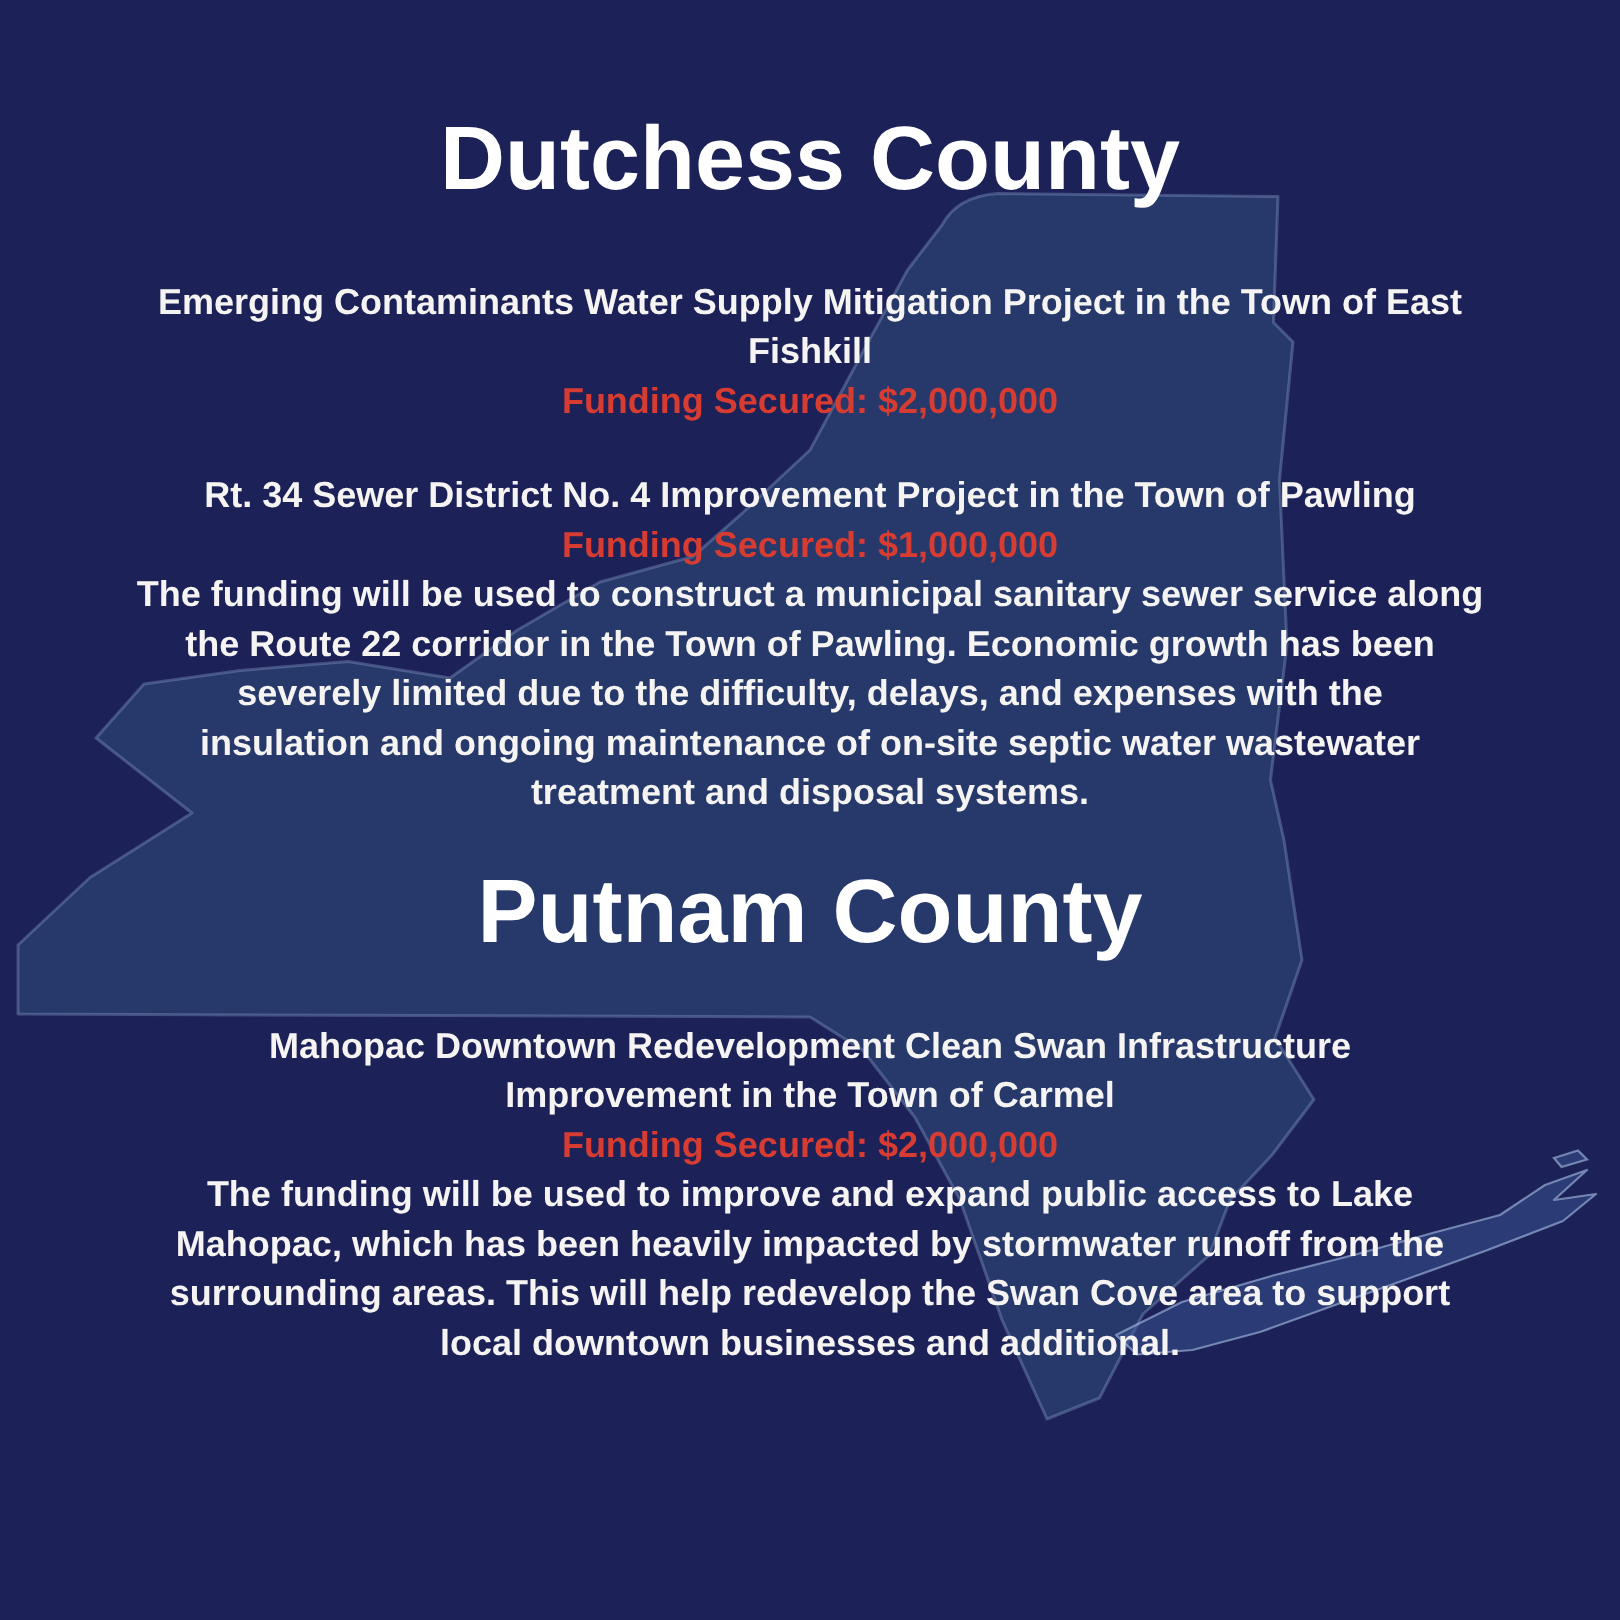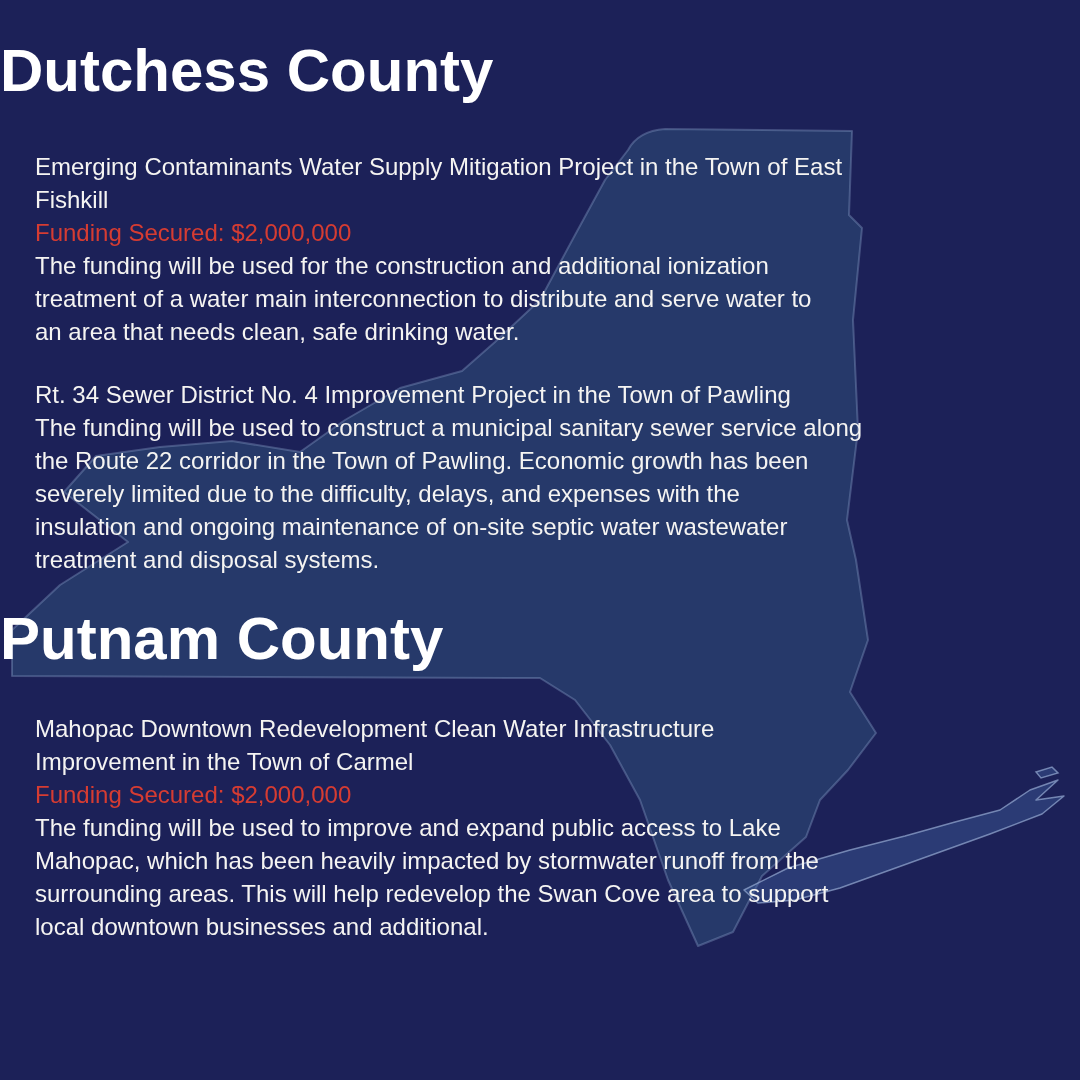--- a/index.html
+++ b/index.html
@@ -17,40 +17,41 @@
     font-family:"Liberation Sans", sans-serif;
     overflow:hidden;
     position:relative;
   }
   .page{position:absolute;inset:0;width:1080px;height:1080px;}
   .map-svg{position:absolute;inset:0;z-index:0;}
   .content{
     position:relative;z-index:1;
     width:1080px;height:1080px;
     box-sizing:border-box;
-    padding-top:35px;
+    padding-top:70px;
+    text-align:center;
     color:var(--text);
   }
   .county-title{
     margin:0;
     font-size:60px;
     line-height:72px;
     font-weight:700;
     color:var(--title);
     letter-spacing:0px;
   }
   .county-title.putnam{margin-top:27px;}
   .project{margin:0 auto;width:1010px;}
   .project.p1{margin-top:43px;}
   .project.p2{margin-top:30px;}
   .project.p3{margin-top:37px;}
   .project-title, .project-desc, .funding-line{
     font-size:24px;
     line-height:33px;
-    font-weight:400;
+    font-weight:700;
     white-space:pre-line;
     margin:0;
   }
   .funding-line{color:var(--red);}
 </style>
 </head>
 <body>
 
 <div class="page">
 
@@ -71,38 +72,36 @@
   </svg>
 
   <div class="content">
 
     <h1 class="county-title">Dutchess County</h1>
 
     <section class="project p1">
       <p class="project-title">Emerging Contaminants Water Supply Mitigation Project in the Town of East
 Fishkill</p>
       <p class="funding-line">Funding Secured: $2,000,000</p>
-      <p class="project-desc">The funding will be used for the construction and additional ionization
-treatment of a water main interconnection to distribute and serve water to
-an area that needs clean, safe drinking water.</p>
     </section>
 
     <section class="project p2">
       <p class="project-title">Rt. 34 Sewer District No. 4 Improvement Project in the Town of Pawling</p>
+      <p class="funding-line">Funding Secured: $1,000,000</p>
       <p class="project-desc">The funding will be used to construct a municipal sanitary sewer service along
 the Route 22 corridor in the Town of Pawling. Economic growth has been
 severely limited due to the difficulty, delays, and expenses with the
 insulation and ongoing maintenance of on-site septic water wastewater
 treatment and disposal systems.</p>
     </section>
 
     <h1 class="county-title putnam">Putnam County</h1>
 
     <section class="project p3">
-      <p class="project-title">Mahopac Downtown Redevelopment Clean Water Infrastructure
+      <p class="project-title">Mahopac Downtown Redevelopment Clean Swan Infrastructure
 Improvement in the Town of Carmel</p>
       <p class="funding-line">Funding Secured: $2,000,000</p>
       <p class="project-desc">The funding will be used to improve and expand public access to Lake
 Mahopac, which has been heavily impacted by stormwater runoff from the
 surrounding areas. This will help redevelop the Swan Cove area to support
 local downtown businesses and additional.</p>
     </section>
 
   </div>
 </div>

